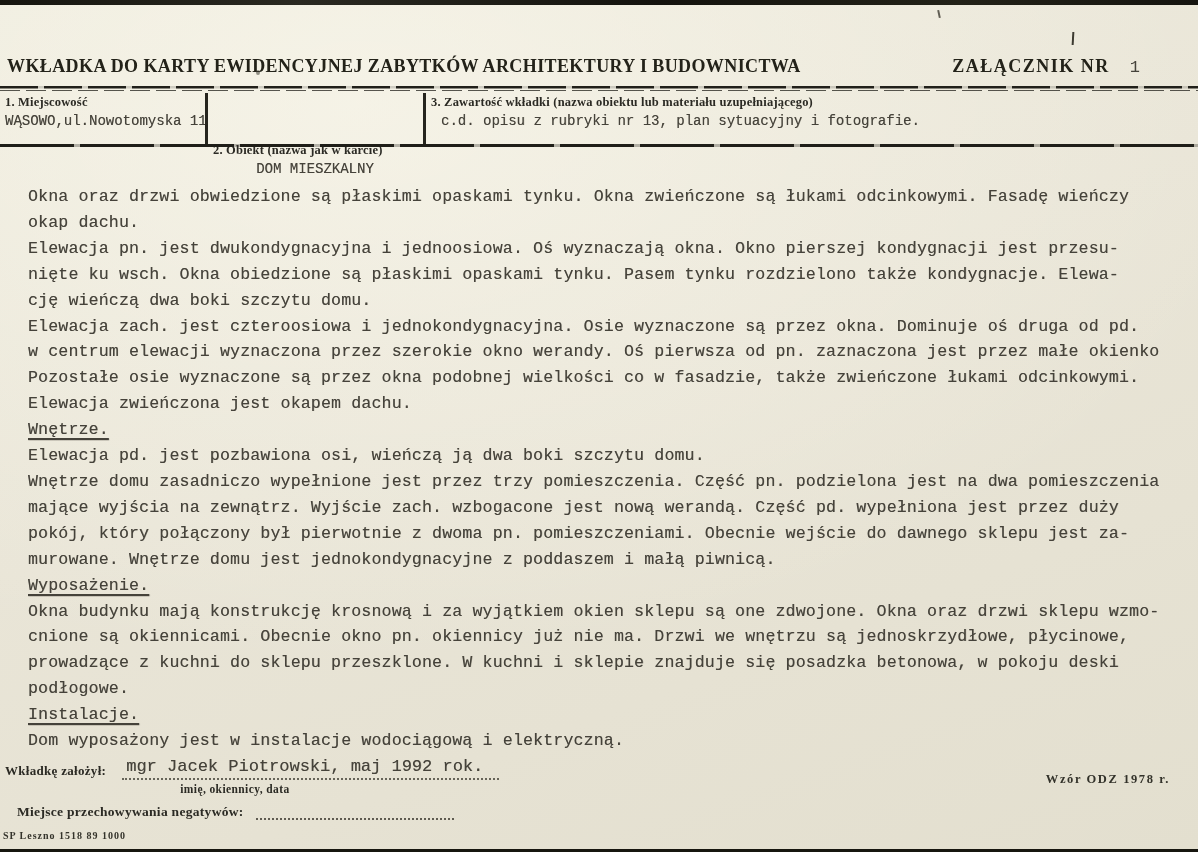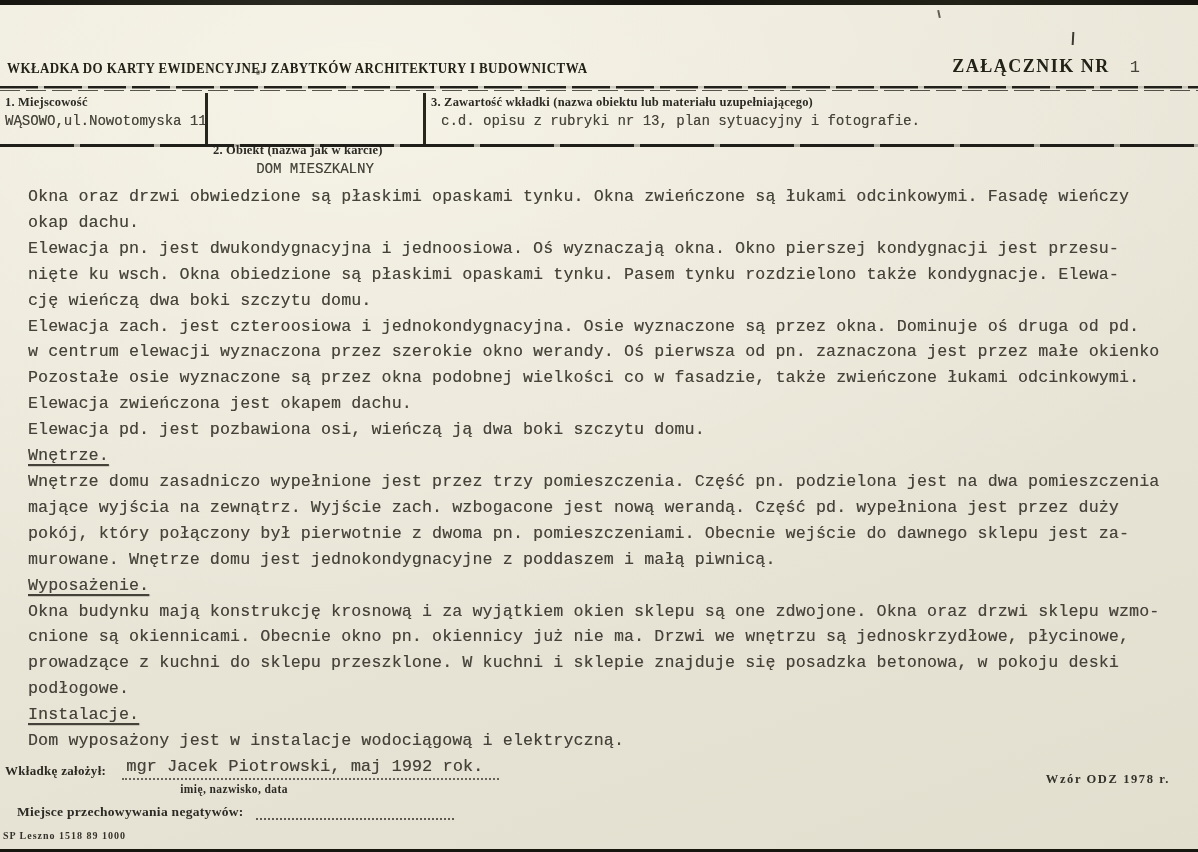--- a/index.html
+++ b/index.html
@@ -15,21 +15,21 @@
     color:#2a2925;
   }
   
   .edge-top{position:absolute;top:0;left:0;right:0;height:5px;
     background:linear-gradient(90deg,#16150f,#2a2921 25%,#14130e 55%,#232218 80%,#15140f);}
   .edge-bottom{position:absolute;bottom:0;left:0;right:0;height:3px;background:#17160f;}
 
   
   .title-row{position:absolute;top:56px;left:7px;right:58px;
     display:flex;justify-content:space-between;align-items:flex-end;white-space:nowrap;}
-  .doc-title{margin:0;font-size:13px;font-weight:bold;letter-spacing:.4px;color:#232219;
+  .doc-title{margin:0;font-size:18px;font-weight:bold;letter-spacing:.4px;color:#232219;
     transform:scaleY(1.04);transform-origin:left bottom;text-align:center;}
   .attachment{display:flex;align-items:flex-end;}
   .att-label{font-size:18px;font-weight:bold;letter-spacing:1.5px;color:#232219;}
   .att-num{font-family:"Liberation Mono",monospace;font-size:17px;color:#45423a;margin-left:20px;}
 
   .rule-title{position:absolute;top:86px;left:0;right:0;height:5px;
     background:
       repeating-linear-gradient(90deg,#21201a 0 38px, rgba(33,32,26,.18) 38px 44px) top/100% 2.5px no-repeat,
       repeating-linear-gradient(90deg,rgba(33,32,26,.75) 0 20px, rgba(33,32,26,0) 20px 26px) bottom/100% 1.5px no-repeat;}
 
@@ -120,40 +120,40 @@
   <div class="body">
     <div class="tline">Okna oraz drzwi obwiedzione są płaskimi opaskami tynku. Okna zwieńczone są łukami odcinkowymi. Fasadę wieńczy</div>
     <div class="tline">okap dachu.</div>
     <div class="tline">Elewacja pn. jest dwukondygnacyjna i jednoosiowa. Oś wyznaczają okna. Okno pierszej kondygnacji jest przesu-</div>
     <div class="tline">nięte ku wsch. Okna obiedzione są płaskimi opaskami tynku. Pasem tynku rozdzielono także kondygnacje. Elewa-</div>
     <div class="tline">cję wieńczą dwa boki szczytu domu.</div>
     <div class="tline">Elewacja zach. jest czteroosiowa i jednokondygnacyjna. Osie wyznaczone są przez okna. Dominuje oś druga od pd.</div>
     <div class="tline">w centrum elewacji wyznaczona przez szerokie okno werandy. Oś pierwsza od pn. zaznaczona jest przez małe okienko</div>
     <div class="tline">Pozostałe osie wyznaczone są przez okna podobnej wielkości co w fasadzie, także zwieńczone łukami odcinkowymi.</div>
     <div class="tline">Elewacja zwieńczona jest okapem dachu.</div>
+    <div class="tline theading">Wnętrze.</div>
     <div class="tline">Elewacja pd. jest pozbawiona osi, wieńczą ją dwa boki szczytu domu.</div>
-    <div class="tline theading">Wnętrze.</div>
     <div class="tline">Wnętrze domu zasadniczo wypełnione jest przez trzy pomieszczenia. Część pn. podzielona jest na dwa pomieszczenia</div>
     <div class="tline">mające wyjścia na zewnątrz. Wyjście zach. wzbogacone jest nową werandą. Część pd. wypełniona jest przez duży</div>
     <div class="tline">pokój, który połączony był pierwotnie z dwoma pn. pomieszczeniami. Obecnie wejście do dawnego sklepu jest za-</div>
     <div class="tline">murowane. Wnętrze domu jest jednokondygnacyjne z poddaszem i małą piwnicą.</div>
     <div class="tline theading">Wyposażenie.</div>
     <div class="tline">Okna budynku mają konstrukcję krosnową i za wyjątkiem okien sklepu są one zdwojone. Okna oraz drzwi sklepu wzmo-</div>
     <div class="tline">cnione są okiennicami. Obecnie okno pn. okiennicy już nie ma. Drzwi we wnętrzu są jednoskrzydłowe, płycinowe,</div>
     <div class="tline">prowadzące z kuchni do sklepu przeszklone. W kuchni i sklepie znajduje się posadzka betonowa, w pokoju deski</div>
     <div class="tline">podłogowe.</div>
     <div class="tline theading">Instalacje.</div>
     <div class="tline">Dom wyposażony jest w instalacje wodociągową i elektryczną.</div>
   </div>
 
   <div class="footer-sign">
     <span class="flabel">Wkładkę  założył:</span>
     <div class="sig">
       <div class="sig-value">mgr Jacek Piotrowski, maj 1992 rok.</div>
-      <div class="sig-sub">imię,  nazwisko,  data</div>
+      <div class="sig-sub">imię,  okiennicy,  data</div>
     </div>
   </div>
 
   <div class="form-code">Wzór ODZ 1978 r.</div>
 
   <div class="footer-neg">
     <span class="flabel">Miejsce  przechowywania  negatywów:</span>
     <span class="dotline"></span>
   </div>
 

